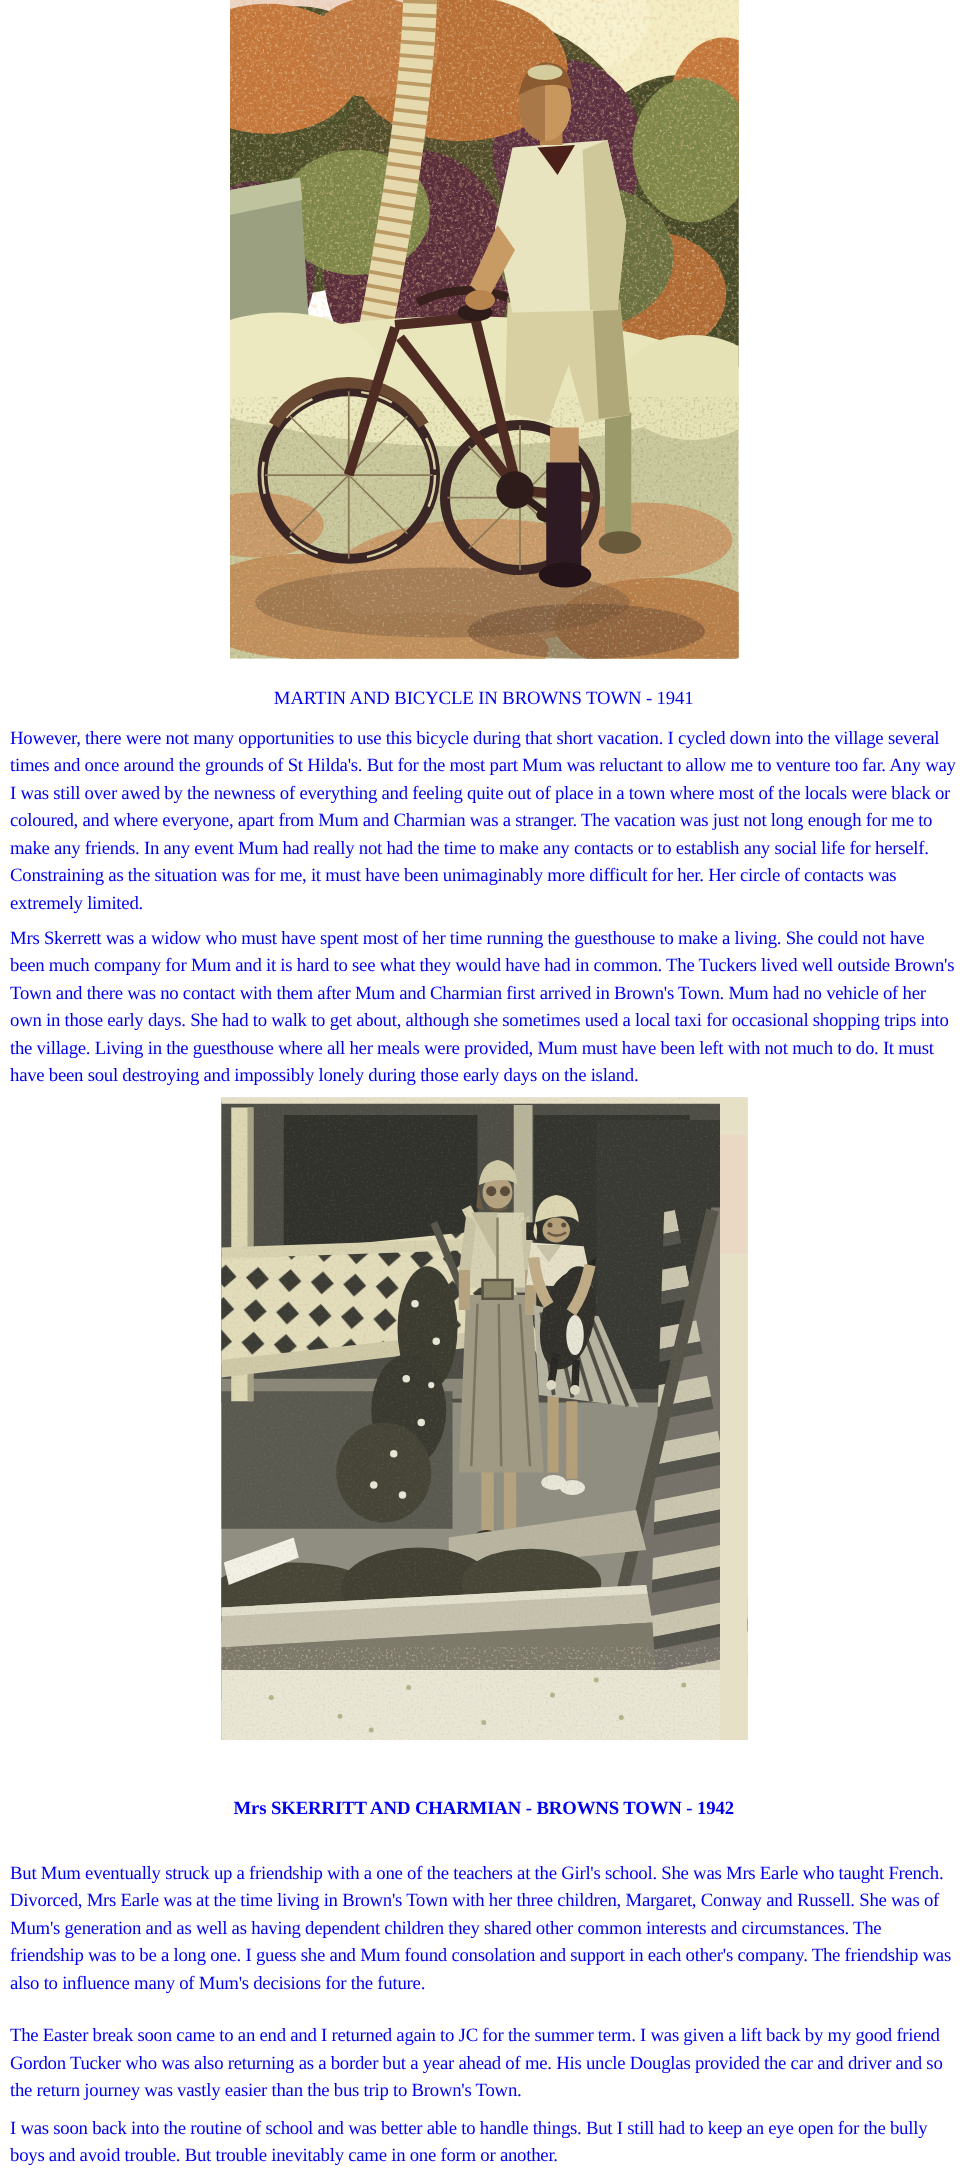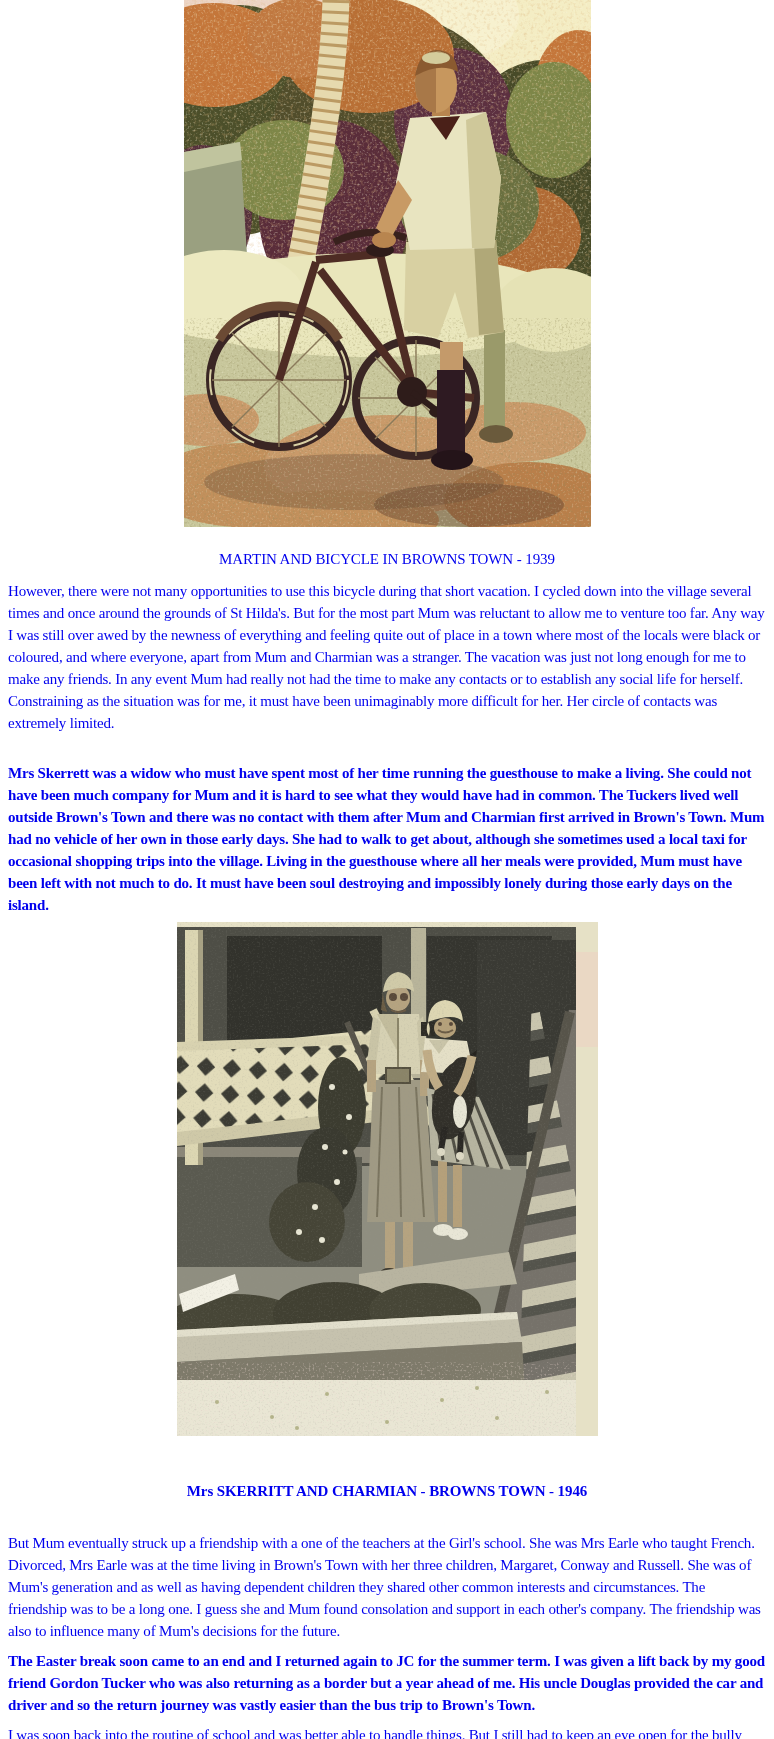--- a/index.html
+++ b/index.html
@@ -29,23 +29,23 @@
   figure.photo-2 { width: 421px; height: 514px; margin-top: 6px; }
   p.caption {
     text-align: center;
     letter-spacing: -0.1px;
     margin: 0;
   }
   p.caption-1 { margin-top: 21px; font-weight: normal; }
   p.caption-2 { margin-top: 44px; font-weight: bold; }
   p.body { margin: 0; }
   p.body-1 { margin-top: 10px; }
-  p.body-2 { margin-top: 28px; font-weight: bold; }
+  p.body-2 { margin-top: 6px; }
   p.body-3 { margin-top: 30px; }
-  p.body-4 { margin-top: 8px; font-weight: bold; }
+  p.body-4 { margin-top: 20px; }
   p.body-5 { margin-top: 8px; }
   svg { display: block; }
 </style>
 </head>
 <body>
 
 <main>
 
   <figure class="photo photo-1">
     <svg width="407" height="527" viewBox="0 0 407 527">
@@ -158,21 +158,21 @@
         <rect x="248" y="100" width="18" height="16" fill="#b8854f"></rect>
         <ellipse cx="252" cy="85" rx="21" ry="28" fill="#c7975e"></ellipse>
         <path d="M231,85 a21,28 0 0 1 21,-28 l0,56 a21,28 0 0 1 -21,-28 Z" fill="#a87848"></path>
         <path d="M231,76 Q235,52 252,50 Q272,50 274,72 Q256,62 231,76 Z" fill="#8a5a30"></path>
         <path d="M240,55 Q252,48 266,56 Q258,50 248,52 Z" fill="#d8cfa0"></path>
         <ellipse cx="252" cy="58" rx="14" ry="6" fill="#d4cc9c"></ellipse>
       </g>
     </svg>
   </figure>
 
-  <p class="caption caption-1">MARTIN AND BICYCLE IN BROWNS TOWN - 1939</p>
+  <p class="caption caption-1">MARTIN AND BICYCLE IN BROWNS TOWN - 1941</p>
 
   <p class="body body-1">However, there were not many opportunities to use this bicycle during that short vacation. I cycled down into the village several times and once around the grounds of St Hilda's. But for the most part Mum was reluctant to allow me to venture too far. Any way I was still over awed by the newness of everything and feeling quite out of place in a town where most of the locals were black or coloured, and where everyone, apart from Mum and Charmian was a stranger. The vacation was just not long enough for me to make any friends. In any event Mum had really not had the time to make any contacts or to establish any social life for herself. Constraining as the situation was for me, it must have been unimaginably more difficult for her. Her circle of contacts was extremely limited.</p>
   <p class="body body-2">Mrs Skerrett was a widow who must have spent most of her time running the guesthouse to make a living. She could not have been much company for Mum and it is hard to see what they would have had in common. The Tuckers lived well outside Brown's Town and there was no contact with them after Mum and Charmian first arrived in Brown's Town. Mum had no vehicle of her own in those early days. She had to walk to get about, although she sometimes used a local taxi for occasional shopping trips into the village. Living in the guesthouse where all her meals were provided, Mum must have been left with not much to do. It must have been soul destroying and impossibly lonely during those early days on the island.</p>
 
   <figure class="photo photo-2">
     <svg width="421" height="514" viewBox="0 0 421 514">
       <defs>
         <filter id="grain2" x="0" y="0" width="100%" height="100%">
           <feTurbulence type="fractalNoise" baseFrequency="0.55" numOctaves="2" seed="21" result="t"></feTurbulence>
           <feColorMatrix in="t" type="matrix" values="0 0 0 0 0.30  0 0 0 0 0.30  0 0 0 0 0.26  0 0 0 1.6 -0.85"></feColorMatrix>
@@ -348,19 +348,19 @@
       </g>
 
       <rect x="399" y="0" width="22" height="514" fill="#e6e1c6"></rect>
       <rect x="399" y="30" width="22" height="95" fill="#ead8c4"></rect>
       <rect x="0" y="0" width="421" height="5" fill="#e6e1c6"></rect>
 
       <rect x="0" y="0" width="399" height="514" filter="url(#grain2)" opacity="0.35"></rect>
     </svg>
   </figure>
 
-  <p class="caption caption-2">Mrs SKERRITT AND CHARMIAN - BROWNS TOWN - 1946</p>
+  <p class="caption caption-2">Mrs SKERRITT AND CHARMIAN - BROWNS TOWN - 1942</p>
 
   <p class="body body-3">But Mum eventually struck up a friendship with a one of the teachers at the Girl's school. She was Mrs Earle who taught French. Divorced, Mrs Earle was at the time living in Brown's Town with her three children, Margaret, Conway and Russell. She was of Mum's generation and as well as having dependent children they shared other common interests and circumstances. The friendship was to be a long one. I guess she and Mum found consolation and support in each other's company. The friendship was also to influence many of Mum's decisions for the future.</p>
   <p class="body body-4">The Easter break soon came to an end and I returned again to JC for the summer term. I was given a lift back by my good friend Gordon Tucker who was also returning as a border but a year ahead of me. His uncle Douglas provided the car and driver and so the return journey was vastly easier than the bus trip to Brown's Town.</p>
   <p class="body body-5">I was soon back into the routine of school and was better able to handle things. But I still had to keep an eye open for the bully boys and avoid trouble. But trouble inevitably came in one form or another.</p>
 
 </main>
 
 </body></html>

